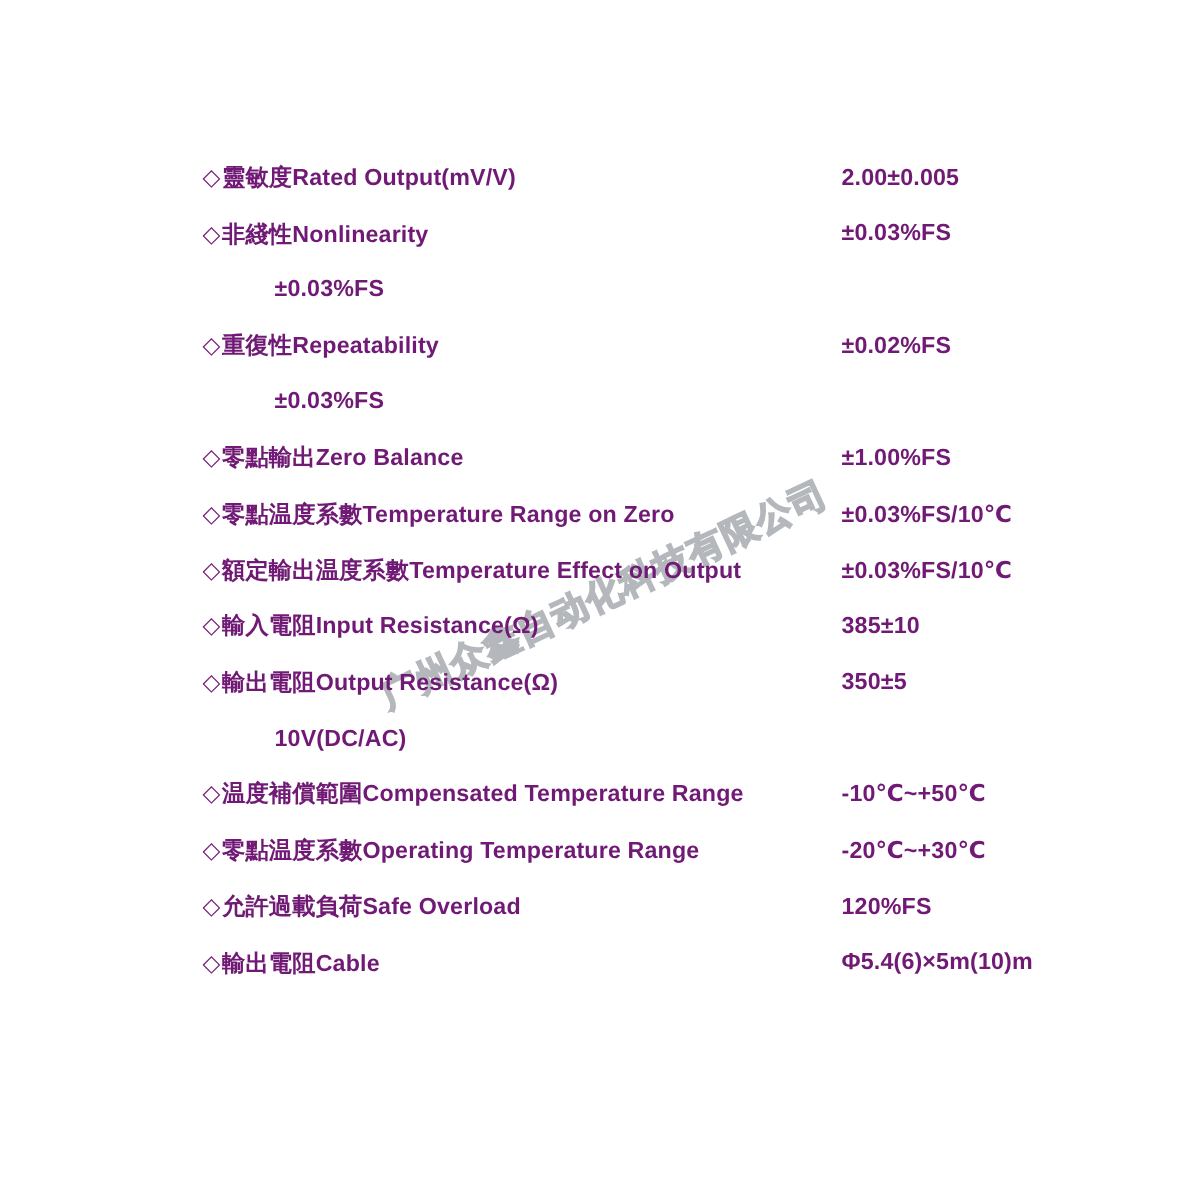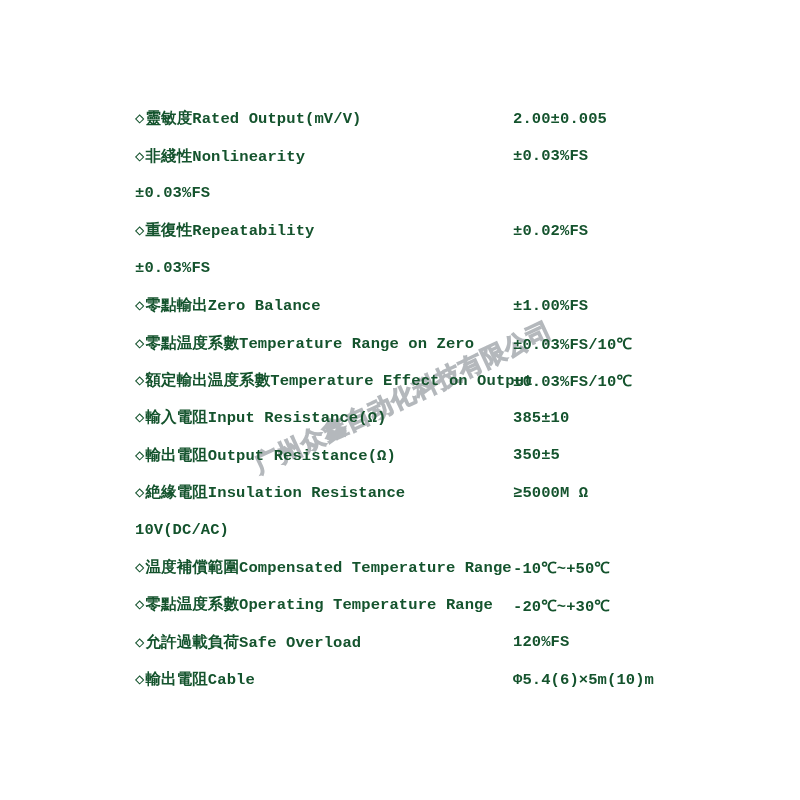--- a/index.html
+++ b/index.html
@@ -31,39 +31,39 @@
   }
   .spec-table{
     position:absolute;
     left:135px;top:100px;
     width:540px;
   }
   .row{
     height:37.4px;
     display:flex;
     align-items:center;
-    color:#14532d;
+    color:#701a75;
     font-size:15.5px;
     font-weight:700;
     letter-spacing:0.1px;
-    font-family:Liberation Mono, monospace;
   }
   .label{
     width:378px;
     flex:0 0 378px;
     white-space:nowrap;
     overflow:visible;
   }
   .bullet{
     margin-right:1px;
     font-weight:400;
   }
   .value{
     flex:1;
     white-space:nowrap;
+    margin-left:48px;
   }
 </style>
 </head>
 <body>
 
 <div class="page">
   <div class="watermark">广州众鑫自动化科技有限公司</div>
 
   <div class="spec-table">
       <div class="row">
@@ -98,24 +98,20 @@
       </div>
       <div class="row">
         <div class="label"><span class="bullet">◇</span><span class="zh">輸入電阻</span><span class="en">Input Resistance(Ω)</span></div>
         <div class="value">385±10</div>
       </div>
       <div class="row">
         <div class="label"><span class="bullet">◇</span><span class="zh">輸出電阻</span><span class="en">Output Resistance(Ω)</span></div>
         <div class="value">350±5</div>
       </div>
       <div class="row">
-        <div class="label"><span class="bullet">◇</span><span class="zh">絶緣電阻</span><span class="en">Insulation Resistance</span></div>
-        <div class="value">≥5000M Ω</div>
-      </div>
-      <div class="row">
         <div class="value">10V(DC/AC)</div>
       </div>
       <div class="row">
         <div class="label"><span class="bullet">◇</span><span class="zh">温度補償範圍</span><span class="en">Compensated Temperature Range</span></div>
         <div class="value">-10℃~+50℃</div>
       </div>
       <div class="row">
         <div class="label"><span class="bullet">◇</span><span class="zh">零點温度系數</span><span class="en">Operating Temperature Range</span></div>
         <div class="value">-20℃~+30℃</div>
       </div>

